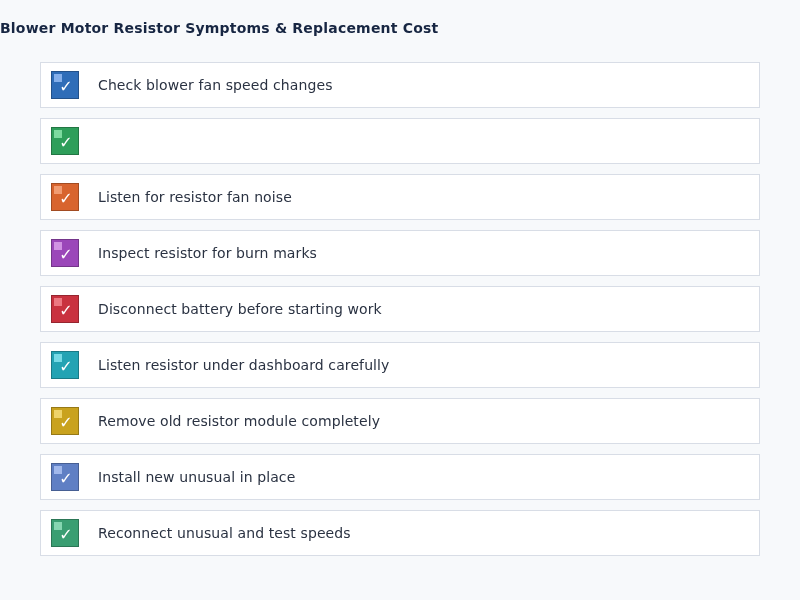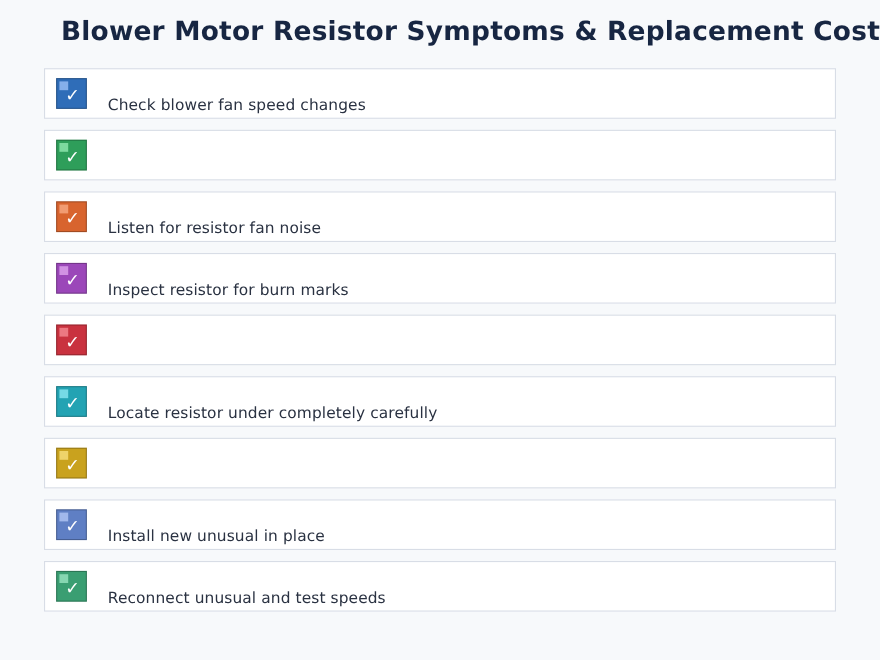--- a/index.html
+++ b/index.html
@@ -12,22 +12,22 @@
       background: #f7f9fb;
       font-family: "DejaVu Sans", sans-serif;
       position: relative;
       overflow: hidden;
     }
     .title {
       position: absolute;
       top: 14px;
       left: 0;
       width: 800px;
-      text-align: right;
-      font-size: 24px;
+      text-align: left;
+      font-size: 14px;
       font-weight: bold;
       color: #172642;
       letter-spacing: 0.2px;
       line-height: 28px;
     }
     .list {
       position: absolute;
       top: 62px;
       left: 40px;
       width: 720px;
@@ -65,21 +65,21 @@
       top: 2px;
       width: 28px;
       text-align: center;
       color: #ffffff;
       font-size: 16px;
       line-height: 26px;
     }
     .label {
       position: absolute;
       left: 57px;
-      top: 11px;
+      top: 0;
       line-height: 44px;
       font-size: 14px;
       color: #2a3242;
       letter-spacing: 0.1px;
     }
   </style>
 </head>
 <body>
 
 <div class="title">Blower Motor Resistor Symptoms &amp; Replacement Cost</div>
@@ -114,35 +114,37 @@
       <div class="check">✓</div>
     </div>
     <div class="label">Inspect resistor for burn marks</div>
   </div>
 
   <div class="row">
     <div class="checkbox" style="background: rgb(201, 50, 63);">
       <div class="corner" style="background: rgb(240, 128, 136);"></div>
       <div class="check">✓</div>
     </div>
+    <div class="label">Disconnect battery before starting work</div>
   </div>
 
   <div class="row">
     <div class="checkbox" style="background: rgb(35, 163, 179);">
       <div class="corner" style="background: rgb(127, 224, 234);"></div>
       <div class="check">✓</div>
     </div>
-    <div class="label">Locate resistor under completely carefully</div>
+    <div class="label">Listen resistor under dashboard carefully</div>
   </div>
 
   <div class="row">
     <div class="checkbox" style="background: rgb(201, 162, 30);">
       <div class="corner" style="background: rgb(242, 216, 114);"></div>
       <div class="check">✓</div>
     </div>
+    <div class="label">Remove old resistor module completely</div>
   </div>
 
   <div class="row">
     <div class="checkbox" style="background: rgb(95, 127, 196);">
       <div class="corner" style="background: rgb(169, 191, 240);"></div>
       <div class="check">✓</div>
     </div>
     <div class="label">Install new unusual in place</div>
   </div>
 

